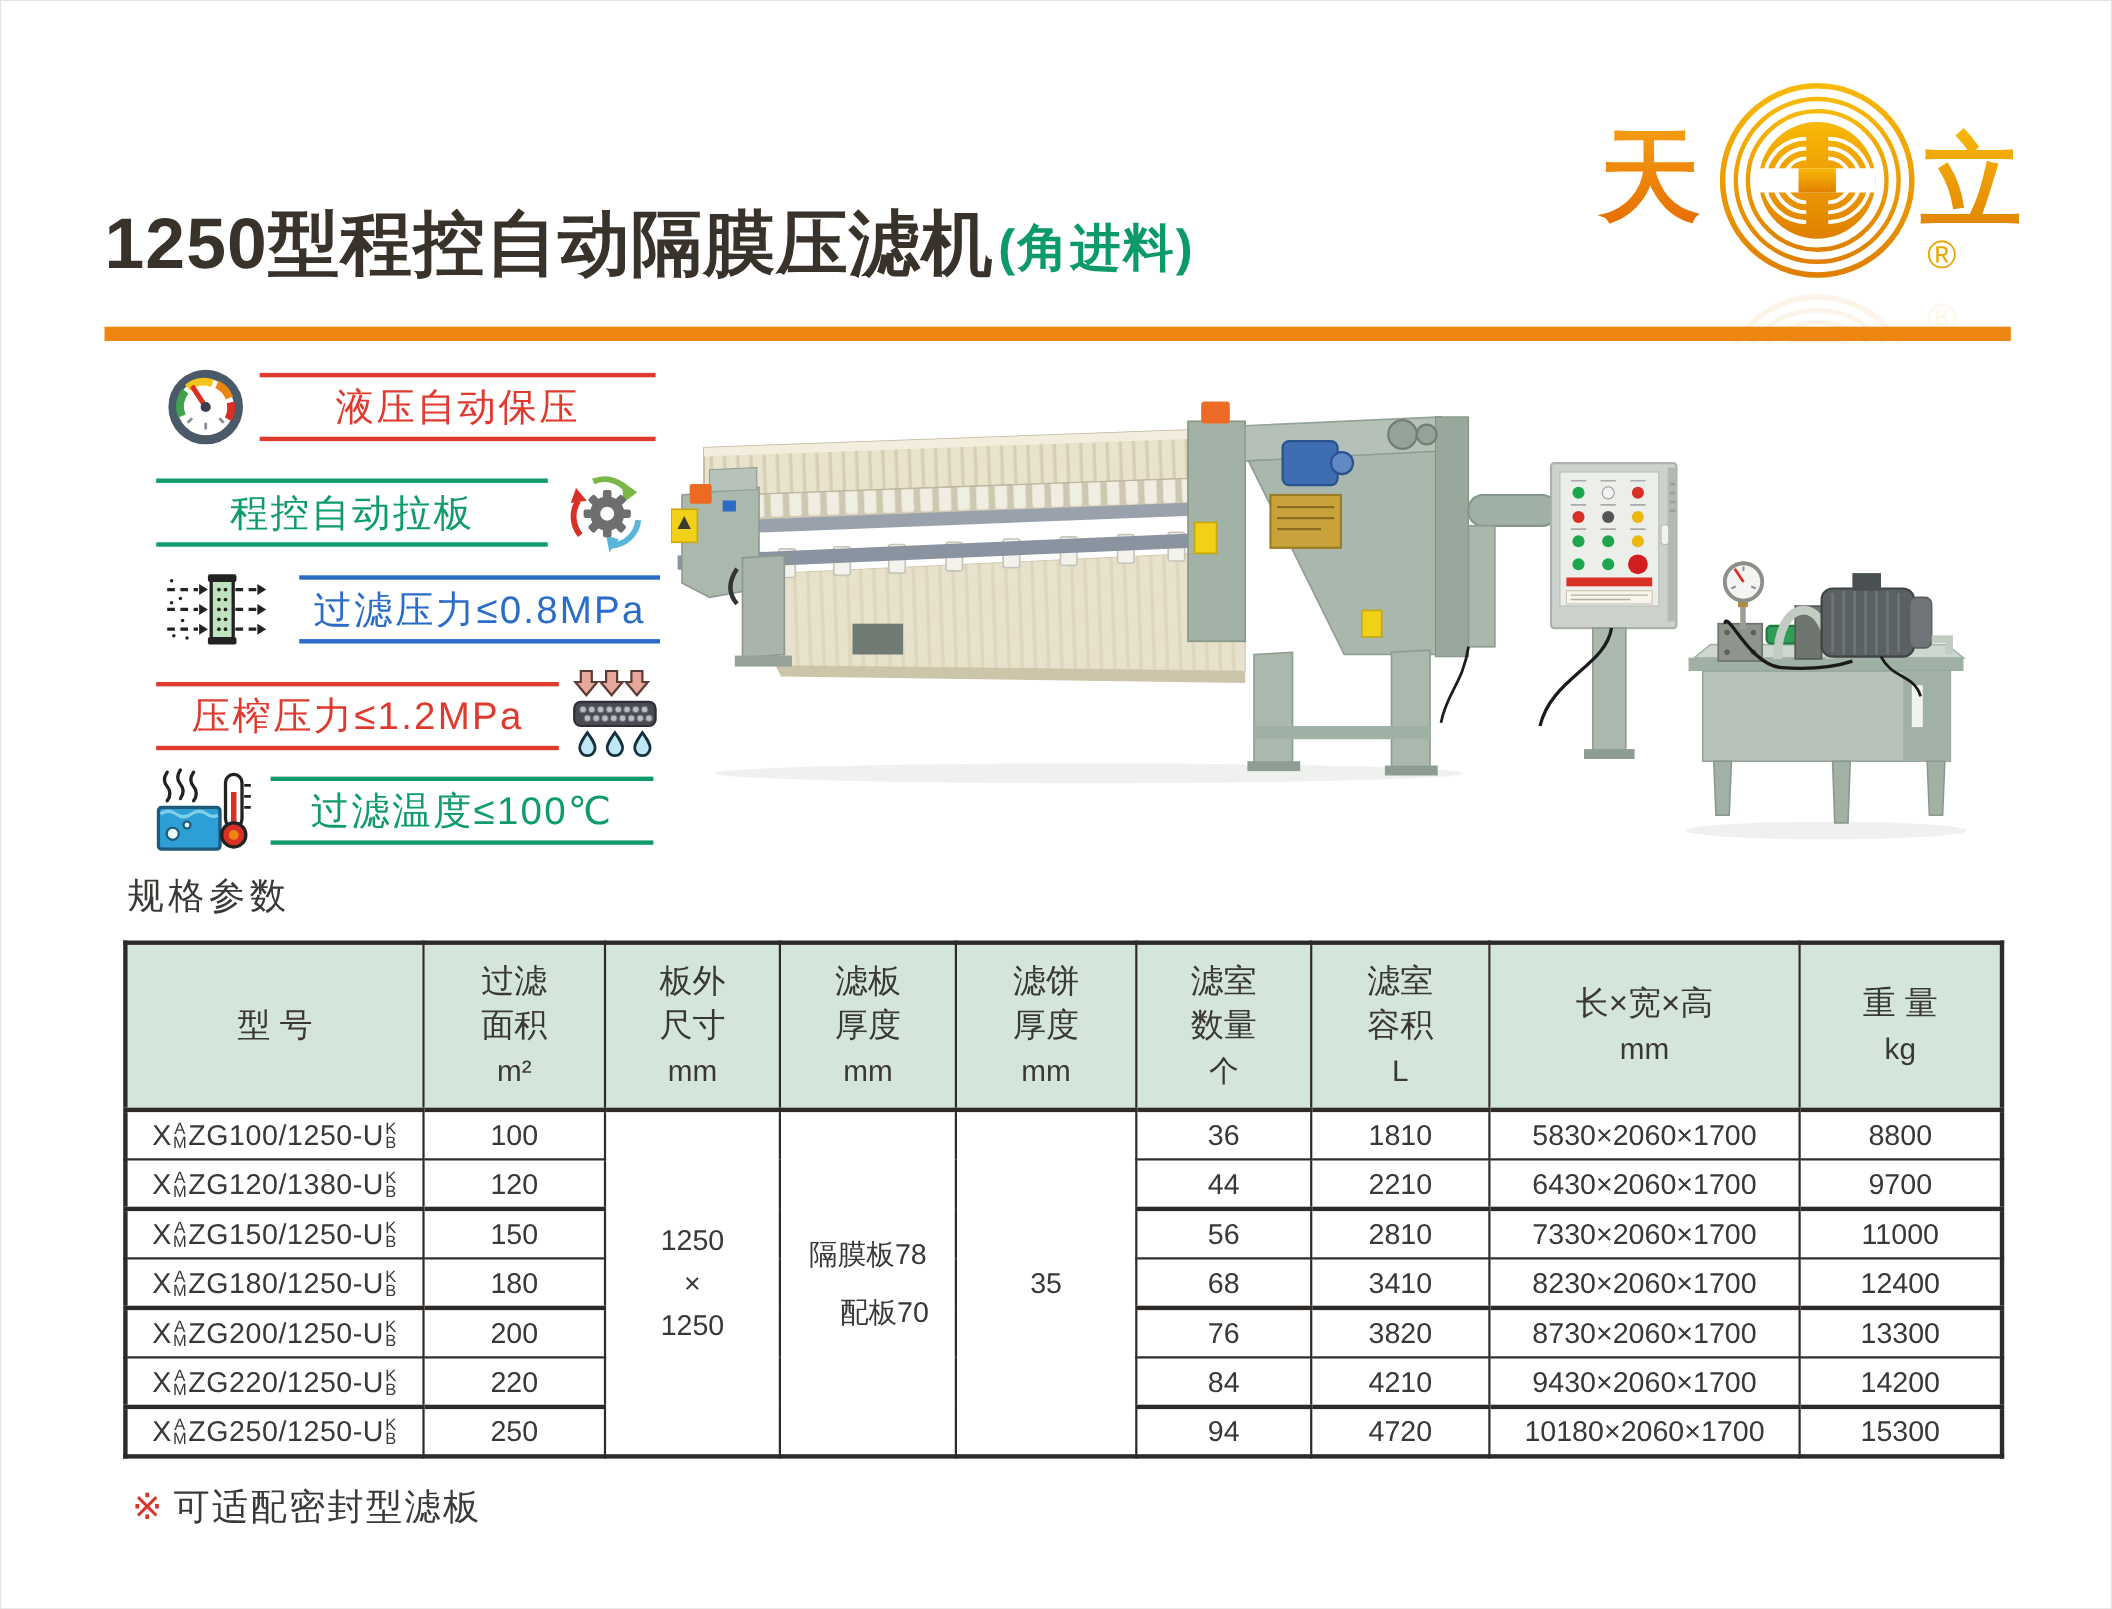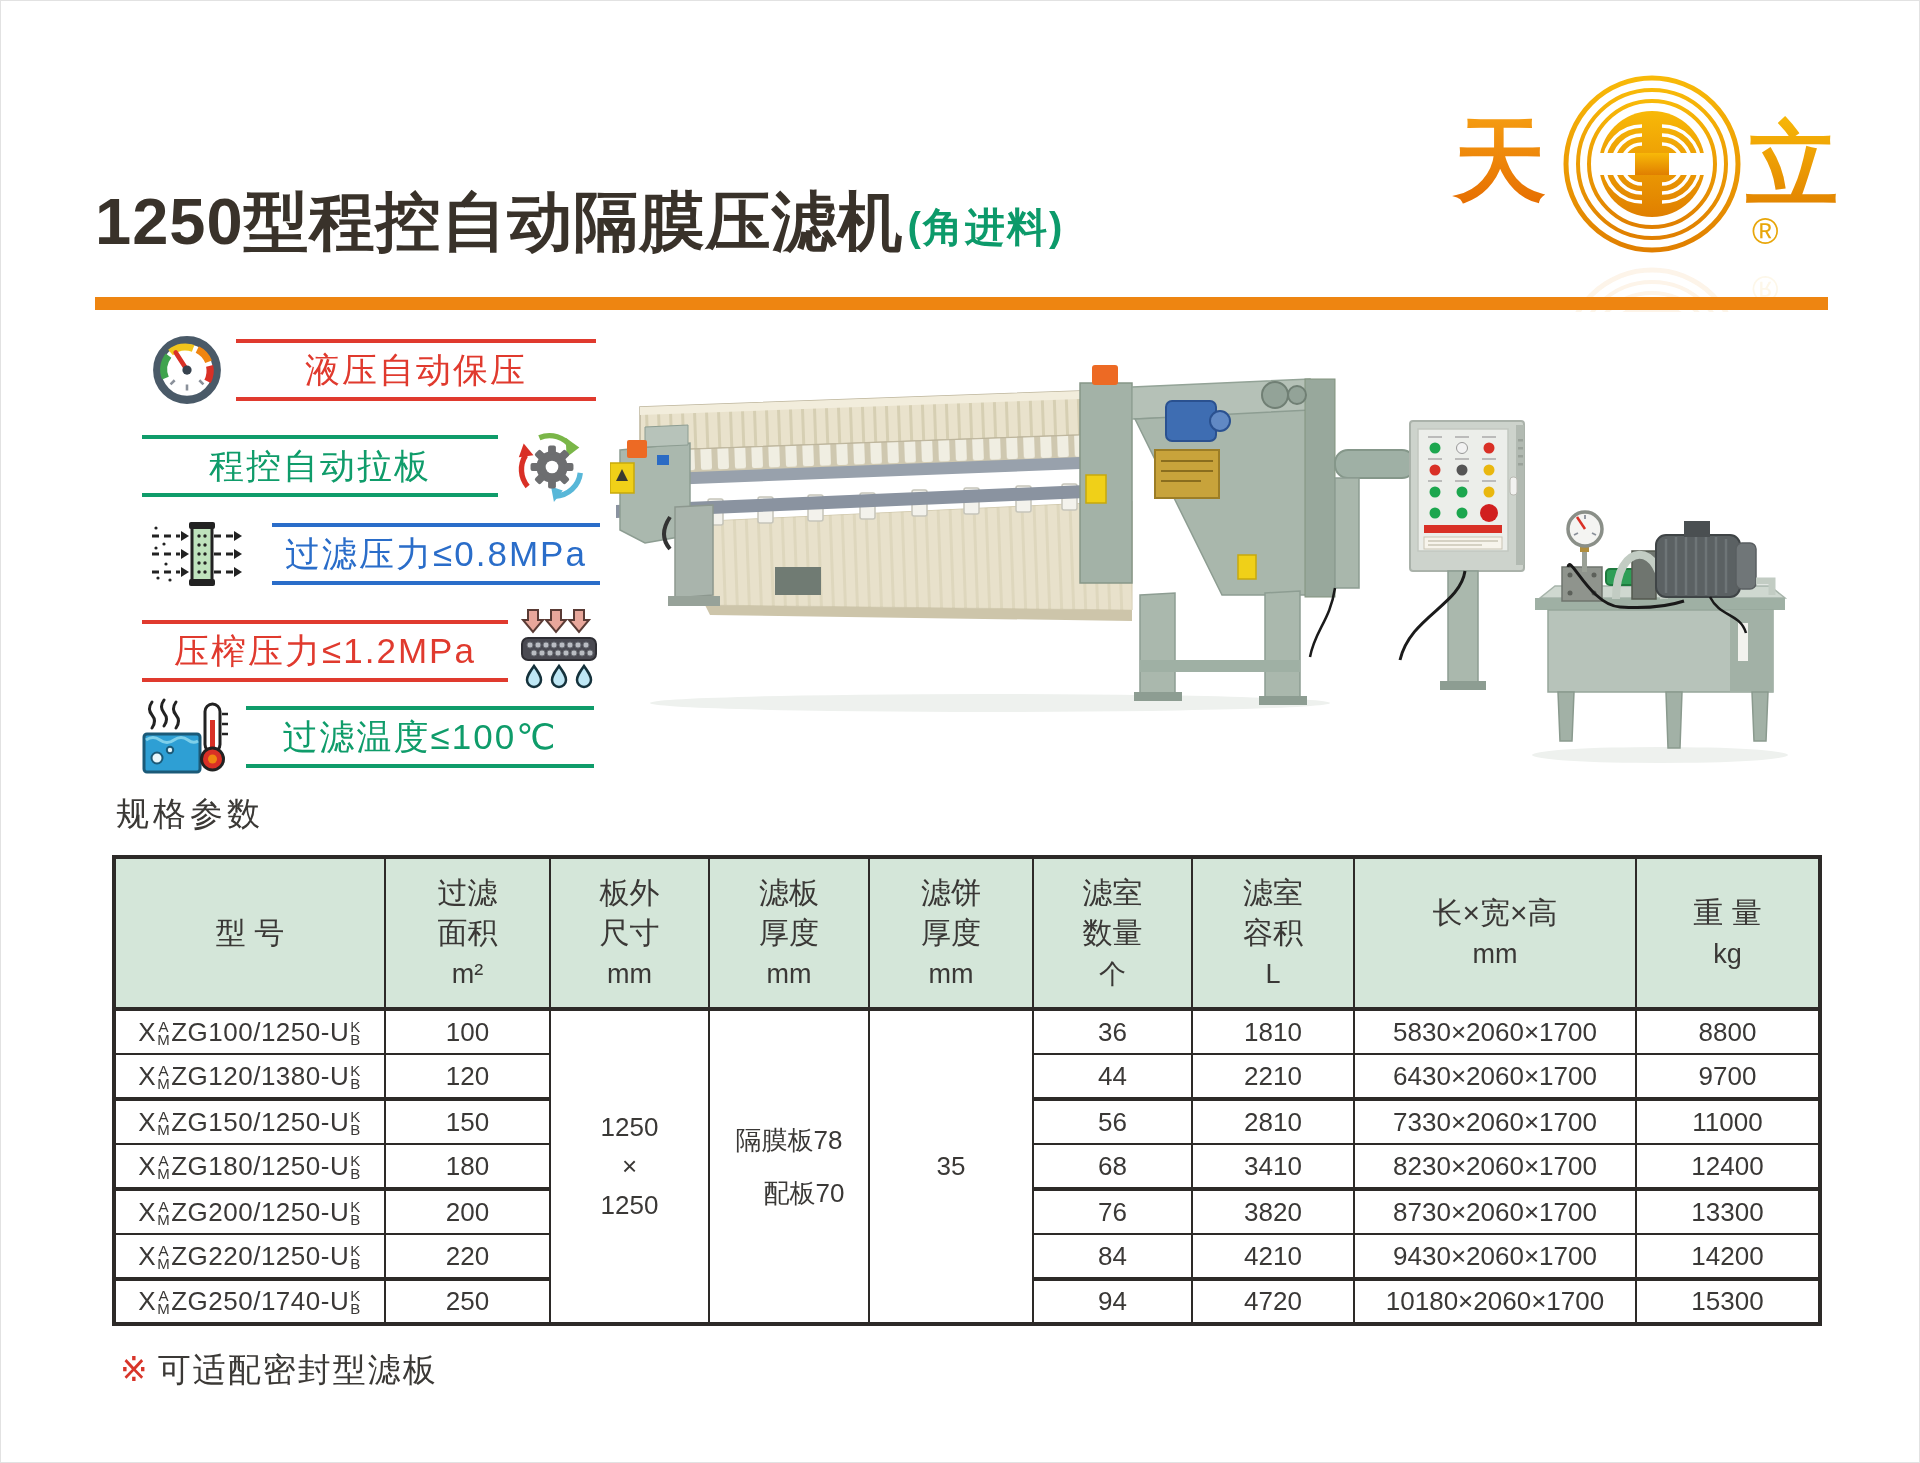--- a/index.html
+++ b/index.html
@@ -1,21 +1,21 @@
 <!DOCTYPE html>
 <html><head>
 <meta charset="utf-8">
 <style>
   html,body{margin:0;padding:0;background:#fff;}
   .page{position:relative;width:1920px;height:1463px;background:#ffffff;overflow:hidden;
         font-family:"Liberation Sans","DejaVu Sans",sans-serif;box-shadow:inset 0 0 0 1px #e2e2e2;}
   
   .title{position:absolute;left:95px;top:178px;white-space:nowrap;}
   .title .main{font-size:65px;font-weight:800;color:#39322a;letter-spacing:1px;}
-  .title .paren{font-size:40px;font-weight:800;color:#0c9a6a;margin-left:4px;position:relative;top:-3px;letter-spacing:2px;}
+  .title .paren{font-size:46px;font-weight:800;color:#0c9a6a;margin-left:4px;position:relative;top:-3px;letter-spacing:2px;}
   .logo-wrap{position:absolute;left:1446px;top:62px;width:410px;height:250px;}
   .divider{position:absolute;left:95px;top:297px;width:1733px;height:13px;background:#ee8511;}
   
   .badge{position:absolute;display:flex;align-items:center;gap:12px;}
   .badge .txt{flex:1;height:54px;display:flex;align-items:center;justify-content:center;
               border-top:4px solid;border-bottom:4px solid;font-size:35px;font-weight:400;
               letter-spacing:2px;white-space:nowrap;}
   .badge .ic{flex:0 0 auto;display:flex;align-items:center;justify-content:center;}
   
   .photo{position:absolute;left:610px;top:355px;width:1200px;height:420px;}
@@ -546,21 +546,21 @@
           <td>220</td>
           <td>84</td>
           <td>4210</td>
           <td>9430×2060×1700</td>
           <td>14200</td>
         </tr>
         <tr>
           <td class="model"><span>X</span><span class="stk">
               <span>A</span>
               <span>M</span>
-            </span><span>ZG250/1740-U</span><span class="stk">
+            </span><span>ZG250/1250-U</span><span class="stk">
               <span>K</span>
               <span>B</span>
             </span></td>
           <td>250</td>
           <td>94</td>
           <td>4720</td>
           <td>10180×2060×1700</td>
           <td>15300</td>
         </tr>
       </tbody>

